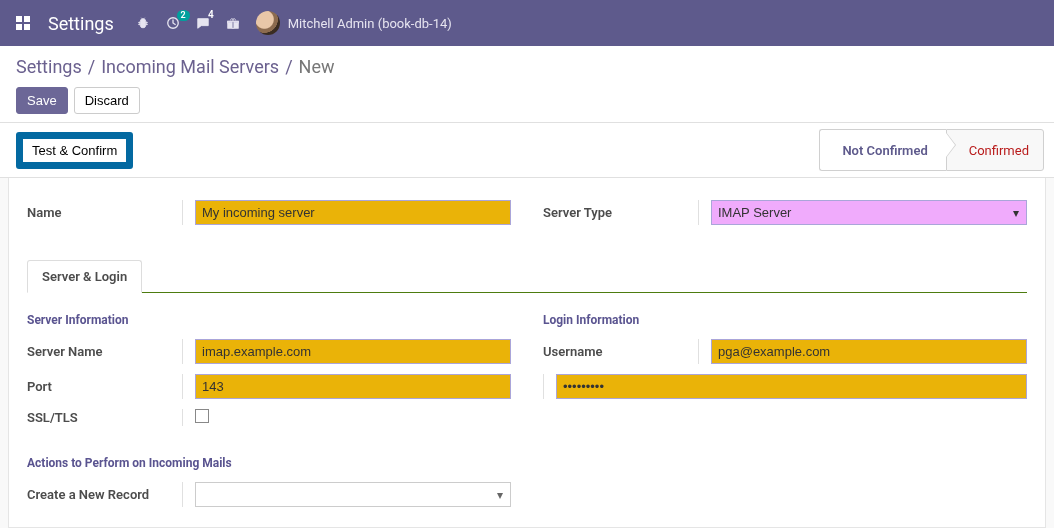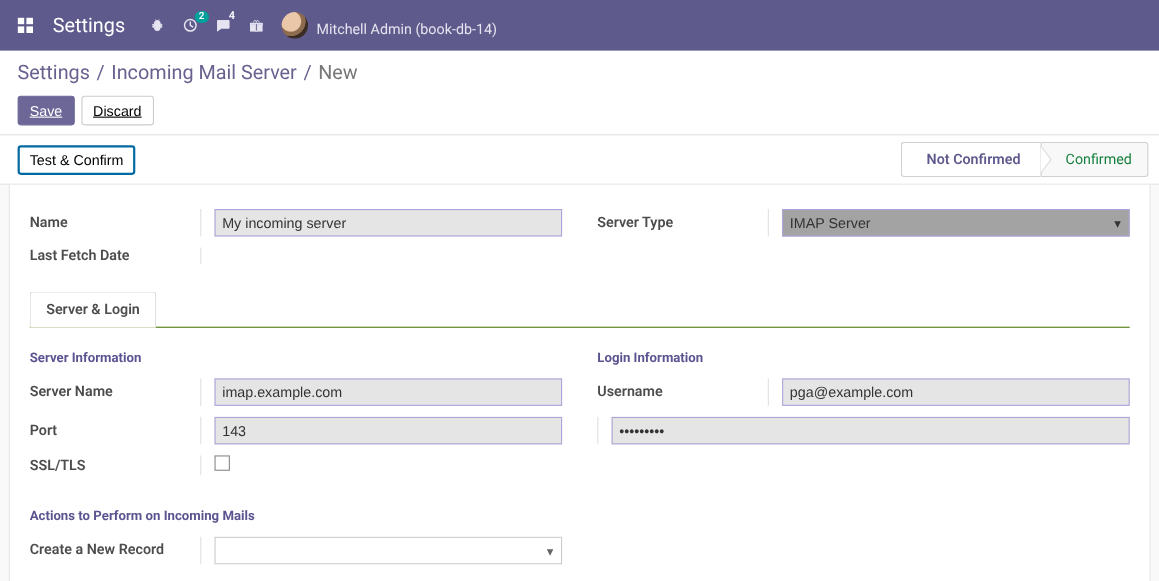--- a/index.html
+++ b/index.html
@@ -11,58 +11,58 @@
     .nav-apps svg { width: 14px; height: 14px; }
     .nav-title { display: flex; align-items: center; color: #fff; font-size: 18px; padding: 0 22px 0 6px; }
     .nav-menu { display: flex; align-items: stretch; flex: 1; }
     .nav-item { display: flex; align-items: center; padding: 0 13px; color: #e6e4f0; font-size: 13px; cursor: pointer; }
     .nav-item.active { background: #3b3768; color: #fff; }
     .nav-right { display: flex; align-items: center; padding-right: 12px; gap: 16px; }
     .nav-icon { position: relative; display: flex; align-items: center; }
     .nav-icon svg { width: 14px; height: 14px; stroke: #e6e4f0; fill: #e6e4f0; }
     .badge { position: absolute; top: -6px; right: -10px; background: #00a09d; color: #fff; font-size: 9px; border-radius: 8px; padding: 1px 4px; line-height: 1; font-weight: 600;}
     .avatar { width: 24px; height: 24px; border-radius: 50%; background: radial-gradient(circle at 35% 35%, #e9c7a8 0 40%, #8c6b4f 45% 60%, #3a2c22 62% 100%); }
-    .user-block { display: flex; align-items: flex-end; gap: 8px; cursor: pointer; }
+    .user-block { display: flex; align-items: center; gap: 8px; cursor: pointer; }
     .user-name { color: #e6e4f0; font-size: 13px; }
 
     
     .control-area { padding: 10px 16px 8px 16px; }
     .breadcrumb { display: flex; align-items: center; gap: 6px; font-size: 18px; color: #6b618f; margin-bottom: 10px; }
     .breadcrumb a { color: #6b618f; text-decoration: none; cursor: pointer; }
     .breadcrumb .sep { color: #6b618f; }
     .breadcrumb .current { color: #777; }
     .action-buttons { display: flex; gap: 6px; }
-    .btn { font-size: 13px; padding: 5px 10px; border: 1px solid #ccc; background: #fff; border-radius: 3px; cursor: pointer; text-decoration: underline; }
+    .btn { font-size: 13px; padding: 5px 10px; border: 1px solid #ccc; background: #fff; border-radius: 3px; cursor: pointer; }
     .btn-primary { background: #6c6797; border-color: #6c6797; color: #fff; }
 
     
     .statusbar { border-top: 1px solid #e0e0e0; border-bottom: 1px solid #e0e0e0; display: flex; align-items: center; padding: 6px 10px 6px 16px; }
     .statusbar-left { flex: 1; }
-    .statusbar-btn { font-size: 13px; padding: 4px 9px; border: 2px solid #0369a1; background: #fff; border-radius: 3px; cursor: pointer; }
-    .status-steps { display: flex; align-items: stretch; height: 32px; justify-content: flex-end; }
-    .status-step { position: relative; display: flex; align-items: center; padding: 0 18px 0 22px; font-size: 13px; border: 1px solid #d0d0d0; border-right: none; background: #f8f8f8; color: #15803d; }
+    .statusbar-btn { font-size: 13px; padding: 4px 9px; border: 7px solid #0369a1; background: #fff; border-radius: 3px; cursor: pointer; }
+    .status-steps { display: flex; align-items: stretch; height: 42px; justify-content: flex-end; }
+    .status-step { position: relative; display: flex; align-items: center; padding: 0 18px 0 22px; font-size: 13px; border: 1px solid #d0d0d0; border-right: none; background: #f8f8f8; color: #b91c1c; }
     .status-step.first { border-top-left-radius: 3px; border-bottom-left-radius: 3px; }
     .status-step.current { color: #5e5a8c; font-weight: 600; background: #fff; }
     .status-step::after { content: ""; position: absolute; right: -9px; top: 0; bottom: 0; width: 18px; background: inherit; border-right: 1px solid #d0d0d0; border-top: 1px solid #d0d0d0; transform: skewX(28deg); transform-origin: top; z-index: 1; display:none }
     .status-step .chevron { position: absolute; right: -10px; top: 2px; width: 0; height: 0; border-top: 13px solid transparent; border-bottom: 13px solid transparent; border-left: 10px solid #d0d0d0; z-index: 2; }
     .status-step .chevron::after { content: ""; position: absolute; left: -10px; top: -12px; width: 0; height: 0; border-top: 12px solid transparent; border-bottom: 12px solid transparent; border-left: 9px solid #fff; }
     .status-step.current .chevron::after { border-left-color: #fff; }
     .status-step.last { border-right: 1px solid #d0d0d0; border-top-right-radius: 3px; border-bottom-right-radius: 3px; padding-right: 14px; }
 
     
     .sheet-wrap { background: #f9f9f9; border-top: none; padding: 0; }
     .sheet { background: #fff; margin: 0 8px; border-left: 1px solid #e5e5e5; border-right: 1px solid #e5e5e5; border-bottom: 1px solid #e5e5e5; padding: 22px 18px 10px 18px; }
     .col2 { display: flex; gap: 32px; }
     .col { flex: 1; }
     .field-row { display: flex; align-items: center; margin-bottom: 10px; }
     .field-label { width: 155px; font-weight: 600; color: #4c4c4c; font-size: 13px; }
     .field-ctrl { flex: 1; position: relative; }
     .field-row .vline { width:1px; align-self: stretch; background:#e0e0e0; margin-right: 12px; }
-    .text-input { width: 100%; background: #e5e5e5; border: 1px solid #aaa5d9; padding: 4px 6px; font-size: 13px; color: #333; }
-    .select-input { width: 100%; background: #a3a3a3; border: 1px solid #aaa5d9; padding: 4px 6px; font-size: 13px; color: #333; appearance: none; -webkit-appearance: none; }
+    .text-input { width: 100%; background: #eab308; border: 1px solid #aaa5d9; padding: 4px 6px; font-size: 13px; color: #333; }
+    .select-input { width: 100%; background: #f0abfc; border: 1px solid #aaa5d9; padding: 4px 6px; font-size: 13px; color: #333; appearance: none; -webkit-appearance: none; }
     .select-wrap { position: relative; }
     .select-wrap::after { content: "▾"; position: absolute; right: 8px; top: 50%; transform: translateY(-50%); color: #333; font-size: 12px; pointer-events: none; }
     .checkbox { width: 14px; height: 14px; border: 1px solid #888; background: #fff; display: inline-block; }
     .m2o-input { width: 100%; border: 1px solid #ccc; padding: 4px 6px; font-size: 13px; background: #fff; }
     .m2o-wrap { position: relative; }
     .m2o-wrap::after { content: "▾"; position: absolute; right: 8px; top: 50%; transform: translateY(-50%); color: #666; font-size: 12px; pointer-events: none; }
 
     
     .tabs { margin-top: 14px; border-bottom: 1px solid #4d7c0f; display: flex; }
     .tab { padding: 8px 14px; font-size: 13px; color: #6b618f; cursor: pointer; border: 1px solid transparent; position: relative; bottom: -1px; }
@@ -114,21 +114,21 @@
       <span class="avatar"></span>
       <span class="user-name">Mitchell Admin (book-db-14)</span>
     </div>
   </div>
 </div>
 
 <div class="control-area">
   <div class="breadcrumb">
     <a>Settings</a>
     <span class="sep">/</span>
-    <a>Incoming Mail Server</a>
+    <a>Incoming Mail Servers</a>
     <span class="sep">/</span>
     <span class="current">New</span>
   </div>
   <div class="action-buttons">
     <button class="btn btn-primary">Save</button>
     <button class="btn">Discard</button>
   </div>
 </div>
 
 <div class="statusbar">
@@ -153,21 +153,20 @@
     <div class="col2">
       <div class="col">
         <div class="field-row">
           <div class="field-label">Name</div>
           <div class="vline"></div>
           <div class="field-ctrl">
             <input class="text-input" value="My incoming server" style="">
           </div>
         </div>
         <div class="field-row">
-          <div class="field-label">Last Fetch Date</div>
           <div class="vline"></div>
           <div class="field-ctrl"></div>
         </div>
       </div>
       <div class="col">
         <div class="field-row">
           <div class="field-label">Server Type</div>
           <div class="vline"></div>
           <div class="field-ctrl select-wrap">
             <select class="select-input">

